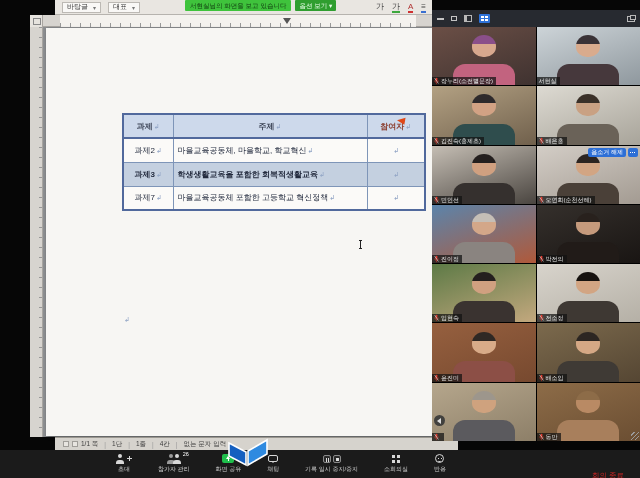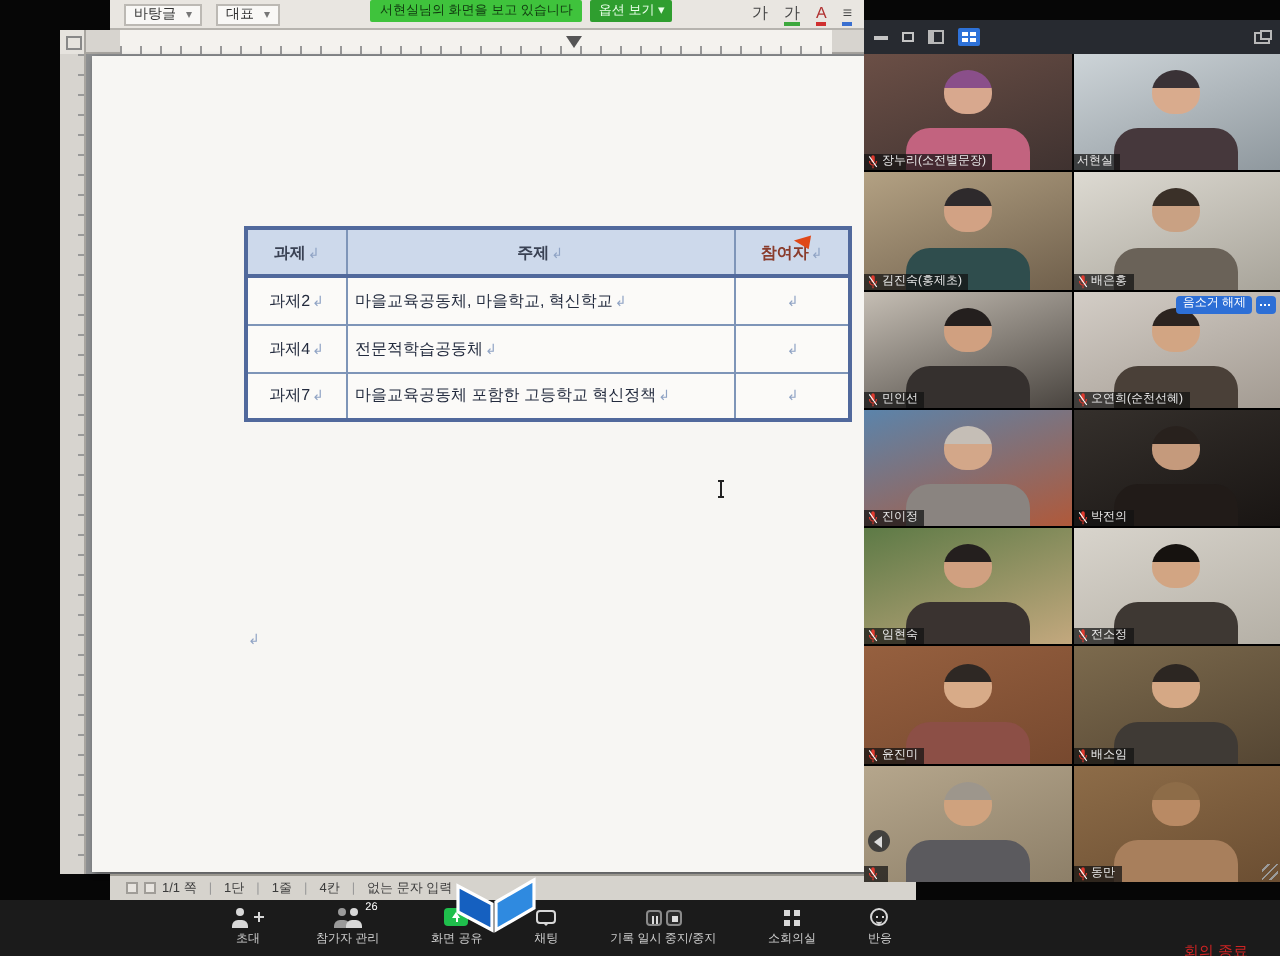--- a/index.html
+++ b/index.html
@@ -176,26 +176,26 @@
         <thead>
           <tr>
             <th><span>과제</span><span class="pmark">↲</span></th>
             <th><span>주제</span><span class="pmark">↲</span></th>
             <th class="h-part"><span>참여자</span><span class="pmark">↲</span></th>
           </tr>
         </thead>
         <tbody>
             <tr class="norm">
               <td class="c-task"><span>과제2</span><span class="pmark">↲</span></td>
-              <td class="c-topic"><span>마을교육공동체, 마을학교, 혁신학교</span><span class="pmark">↲</span></td>
+              <td class="c-topic"><span>마을교육공동체, 마을학교, 학교혁신</span><span class="pmark">↲</span></td>
               <td class="c-part"><span class="pmark">↲</span></td>
             </tr>
-            <tr class="norm">
-              <td class="c-task"><span>과제4</span><span class="pmark">↲</span></td>
-              <td class="c-topic"><span>전문적학습공동체</span><span class="pmark">↲</span></td>
+            <tr class="sel">
+              <td class="c-task"><span>과제3</span><span class="pmark">↲</span></td>
+              <td class="c-topic"><span>학생생활교육을 포함한 회복적생활교육</span><span class="pmark">↲</span></td>
               <td class="c-part"><span class="pmark">↲</span></td>
             </tr>
             <tr class="norm">
               <td class="c-task"><span>과제7</span><span class="pmark">↲</span></td>
               <td class="c-topic"><span>마을교육공동체 포함한 고등학교 혁신정책</span><span class="pmark">↲</span></td>
               <td class="c-part"><span class="pmark">↲</span></td>
             </tr>
           </tbody>
       </table>
       <div class="red-cursor"></div>

